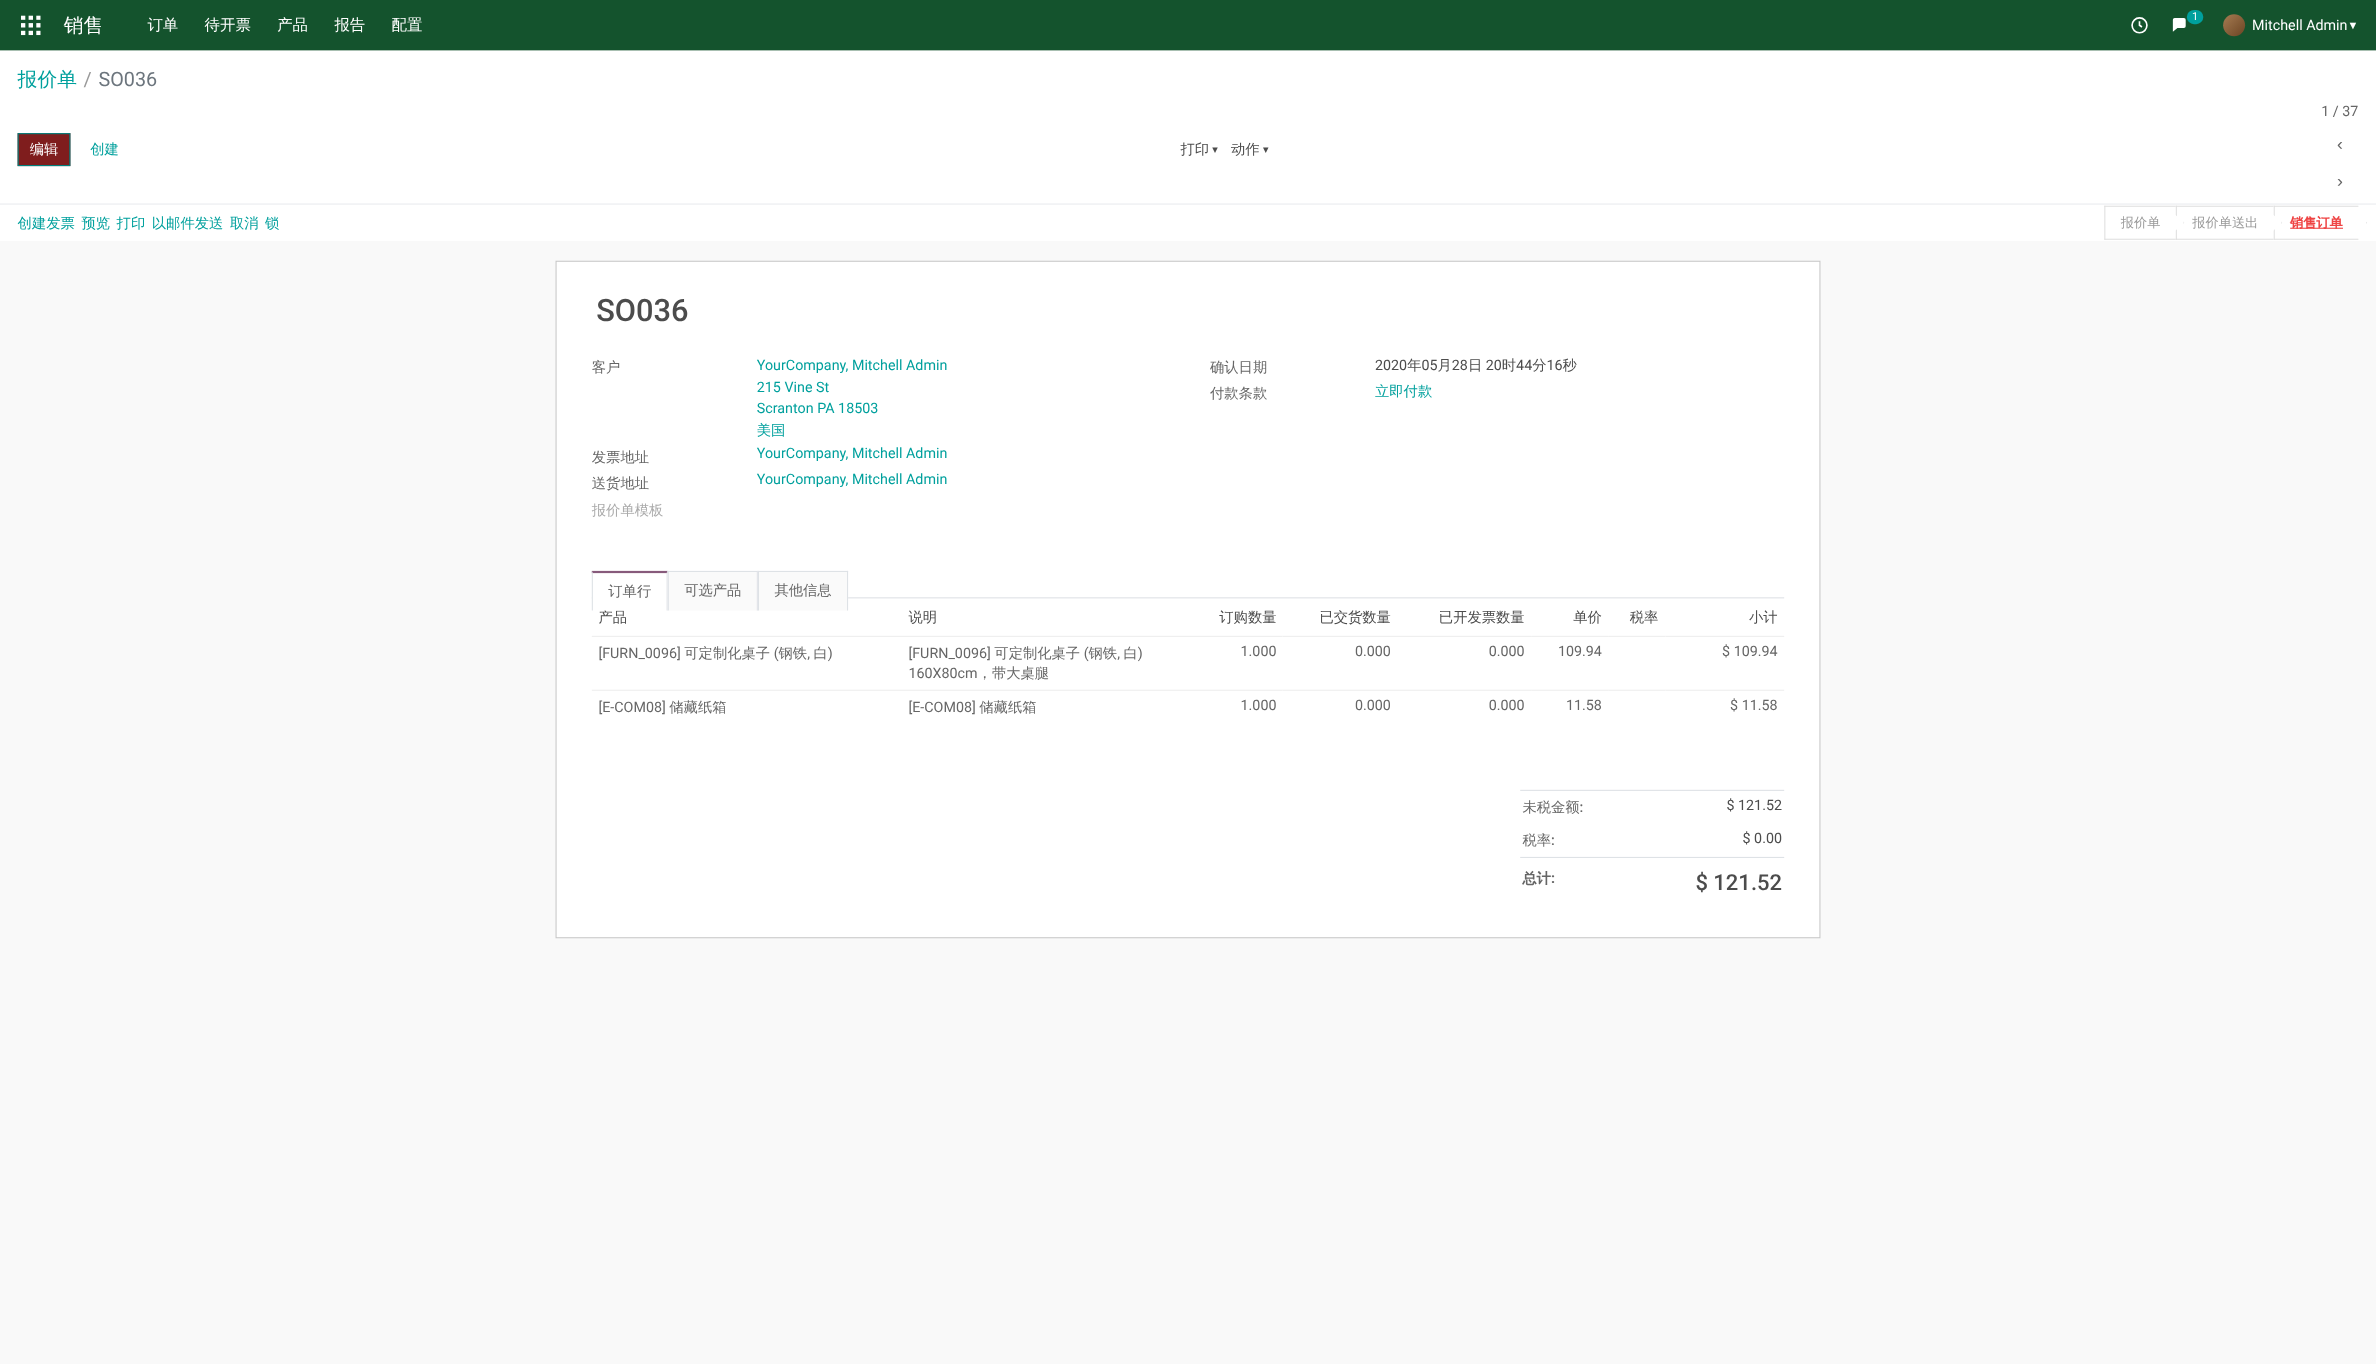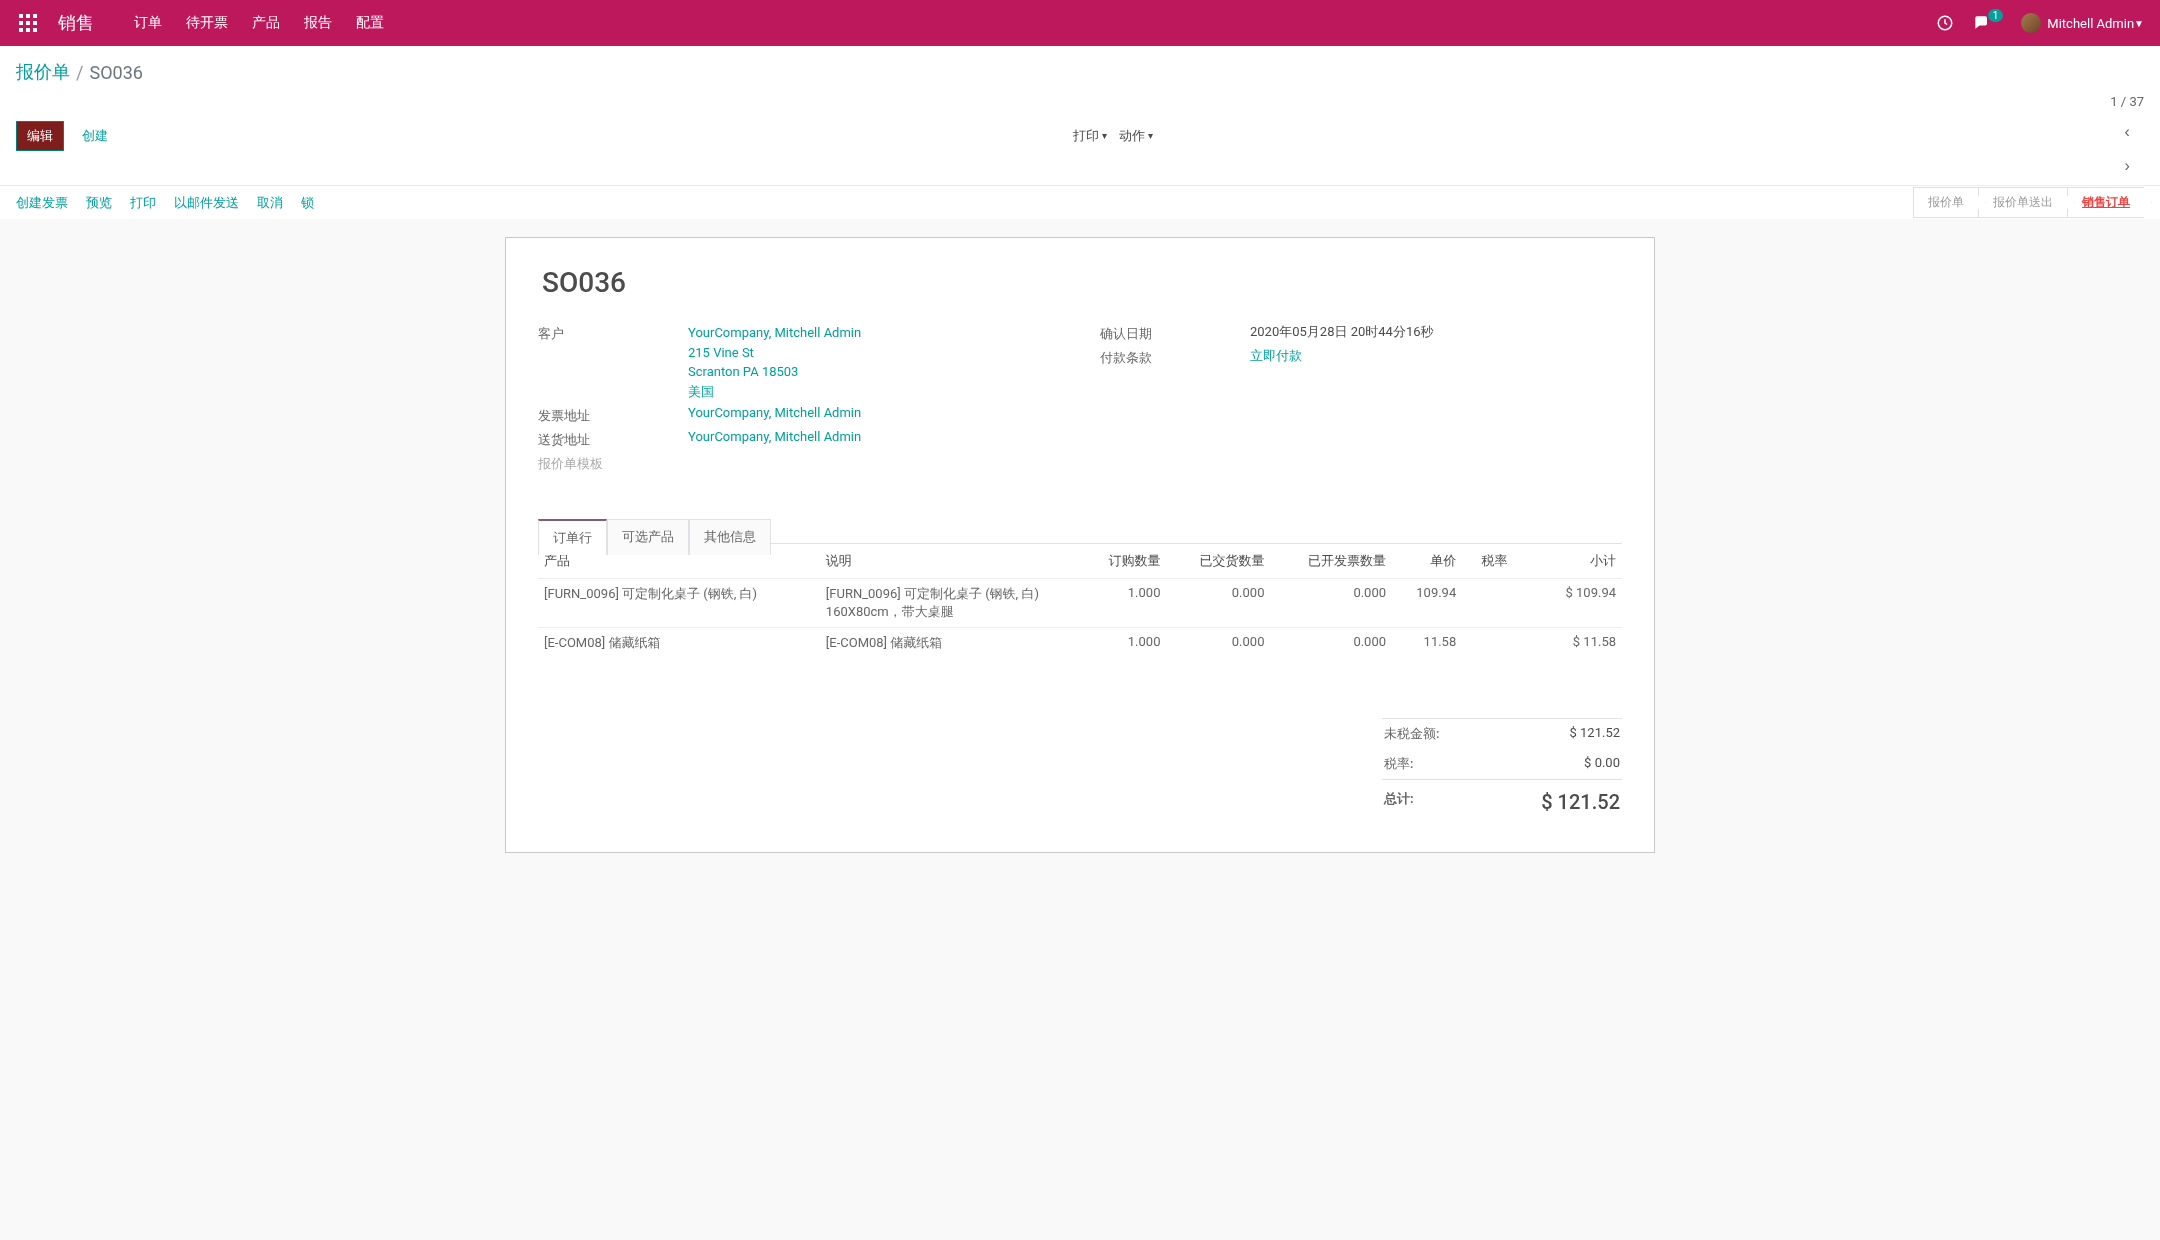--- a/index.html
+++ b/index.html
@@ -1,18 +1,18 @@
 <!DOCTYPE html>
 <html><head>
 <meta charset="utf-8">
 <style>
 * { margin: 0; padding: 0; box-sizing: border-box; }
 body { font-family: -apple-system, BlinkMacSystemFont, "Segoe UI", Roboto, sans-serif; font-size: 13px; color: #4c4c4c; background: #f9f9f9; }
 
-.topbar { background: #be185d; color: #fff; display: flex; align-items: center; height: 46px; padding: 0 16px; }
+.topbar { background: #14532d; color: #fff; display: flex; align-items: center; height: 46px; padding: 0 16px; }
 .topbar .apps-icon { width: 24px; height: 24px; display: flex; align-items: center; justify-content: center; margin-right: 18px; cursor: pointer; }
 .topbar .app-name { font-size: 18px; margin-right: 40px; color: #fff; }
 .topbar .nav-item { color: #fff; margin-right: 24px; cursor: pointer; font-size: 14px; }
 .topbar .spacer { flex: 1; }
 .topbar .right-item { margin-left: 18px; cursor: pointer; display: flex; align-items: center; }
 .topbar .badge { background: #00a09d; color: #fff; font-size: 10px; padding: 1px 5px; border-radius: 8px; margin-left: -4px; position: relative; top: -8px; }
 .avatar { width: 20px; height: 20px; border-radius: 50%; background: linear-gradient(135deg,#a67c52,#6b4423); margin-right: 6px; }
 
 .controlbar { background: #fff; padding: 8px 16px 0 16px; }
 .breadcrumb { font-size: 18px; padding: 6px 0; display: flex; align-items: center; gap: 6px; }
@@ -23,21 +23,21 @@
 .controlrow { display: flex; align-items: center; padding: 4px 0 8px 0; }
 .btn-primary { background: #7f1d1d; color: #fff; border: 1px solid #00807d; padding: 5px 10px; cursor: pointer; font-size: 13px; margin-right: 10px; }
 .btn-link { color: #00a09d; background: none; border: none; padding: 5px 8px; cursor: pointer; font-size: 13px; }
 .control-center { flex: 1; display: flex; justify-content: center; gap: 12px; }
 .dd { color: #4c4c4c; cursor: pointer; display: flex; align-items: center; gap: 3px; }
 .control-right { display: flex; align-items: center; gap: 12px; flex-direction: column; }
 .pager { color: #666; }
 .arrow-btn { background: none; border: none; font-size: 16px; color: #666; cursor: pointer; padding: 2px 6px; }
 
 .statusbar { display: flex; align-items: center; border-top: 1px solid #e9ecef; padding: 0 16px; background: #fff; min-height: 34px; }
-.statusbar .actions { display: flex; gap: 18px; }
+.statusbar .actions { display: flex; gap: 6px; }
 .statusbar .actions button { background: none; border: none; color: #00a09d; cursor: pointer; font-size: 13px; }
 .statusbar .spacer { flex: 1; }
 .status-steps { display: flex; }
 .step { padding: 6px 14px; color: #999; border: 1px solid #e0e0e0; border-right: none; font-size: 12px; position: relative; background: #fff; }
 .step:first-child { border-left: 1px solid #e0e0e0; }
 .step::after { content: ""; position: absolute; right: -8px; top: 0; bottom: 0; width: 16px; background: #fff; clip-path: polygon(0 0, 100% 50%, 0 100%); border-right: 1px solid #e0e0e0; z-index: 1; }
 .step.active { color: #ef4444; font-weight: bold; text-decoration: underline; }
 
 .sheet-wrap { padding: 18px 0; display: flex; justify-content: center; }
 .sheet { background: #fff; border: 1px solid #c8c8c8; width: 1150px; padding: 24px 32px 32px 32px; }

